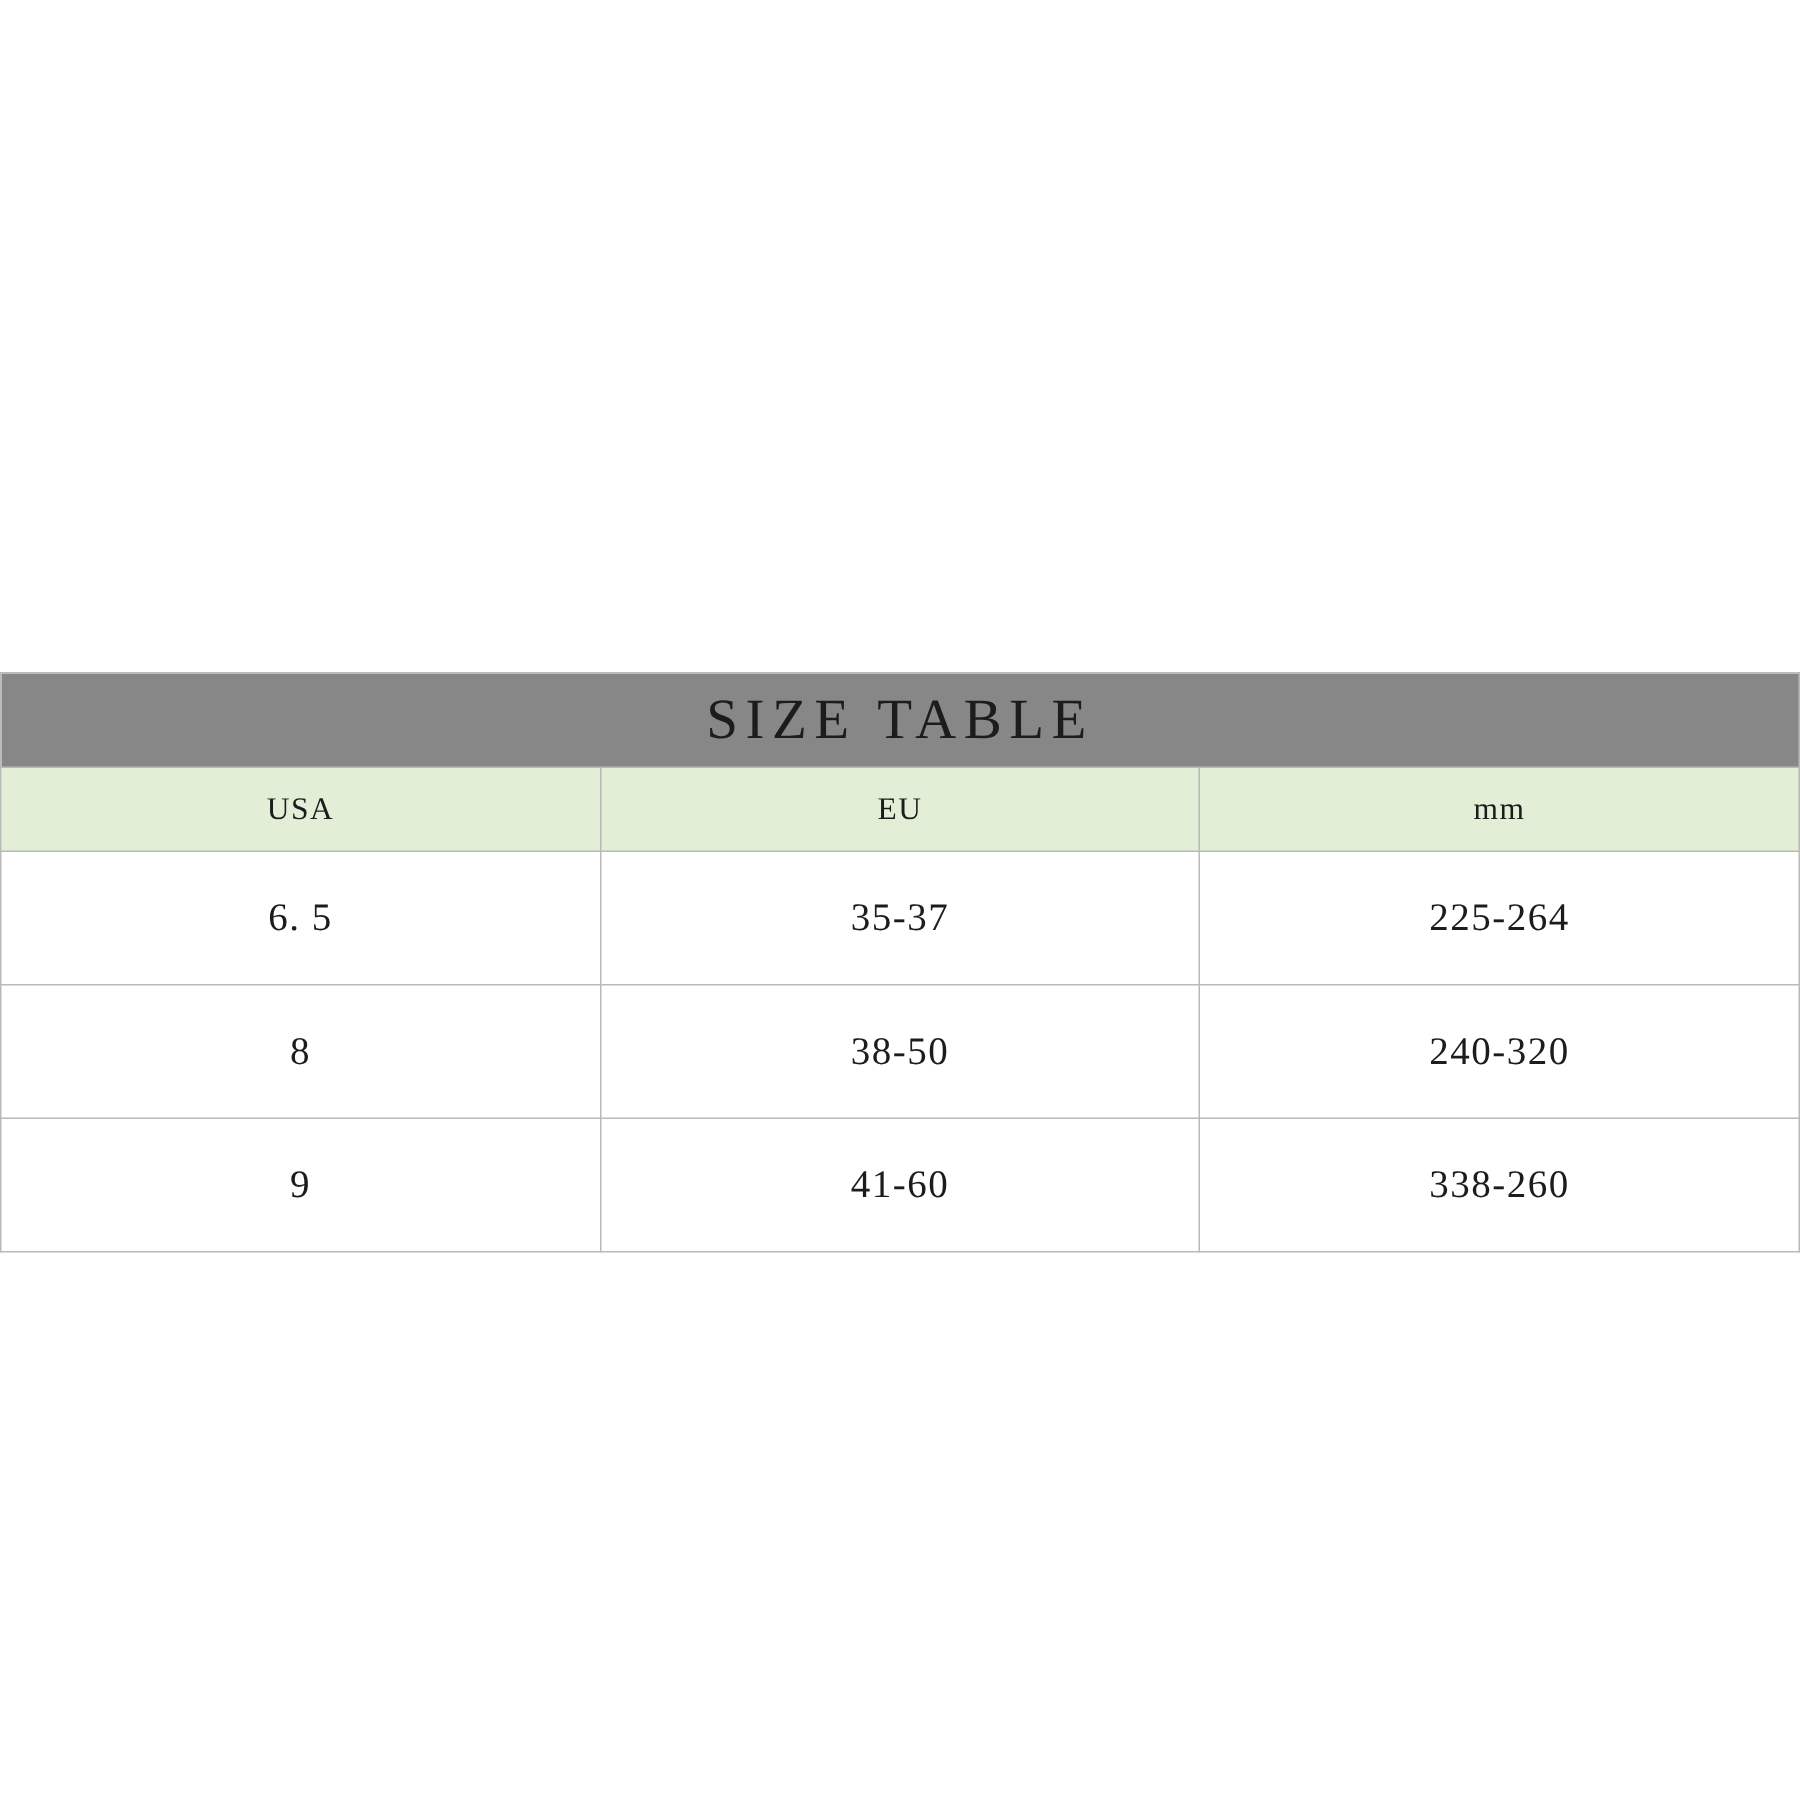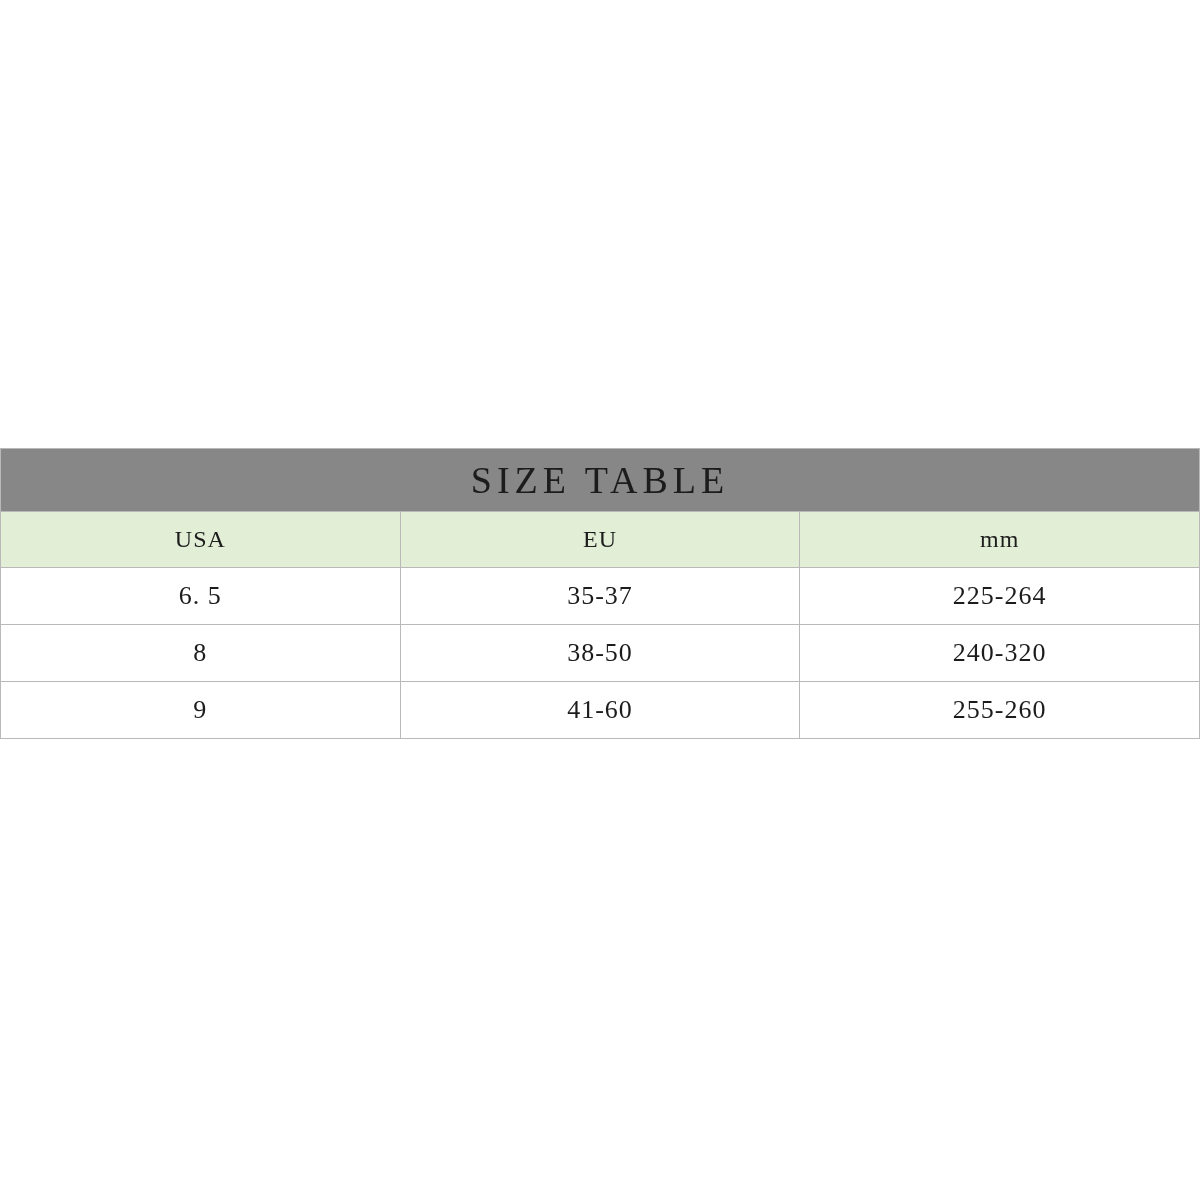--- a/index.html
+++ b/index.html
@@ -41,31 +41,31 @@
     background: #878787;
     border: 1px solid #878787;
     color: #ffffff;
     font-size: 38px;
     letter-spacing: 5px;
     height: 62px;
     padding: 0;
   }
   .head-row td {
     background: #e3eed7;
-    font-size: 24px;
+    font-size: 21px;
     height: 55px;
     padding: 0;
     font-weight: normal;
     letter-spacing: 1px;
   }
   .data-row td {
     background: #ffffff;
     font-size: 26px;
     height: 56px;
-    padding: 0;
+    padding: 16px;
     letter-spacing: 1px;
   }
   .col-1 { width: 400px; }
   .col-2 { width: 400px; }
   .col-3 { width: 400px; }
 </style>
 </head>
 <body>
 
 <div class="page">
@@ -87,19 +87,19 @@
           <td class="col-3">225-264</td>
         </tr>
         <tr class="data-row">
           <td class="col-1">8</td>
           <td class="col-2">38-50</td>
           <td class="col-3">240-320</td>
         </tr>
         <tr class="data-row">
           <td class="col-1">9</td>
           <td class="col-2">41-60</td>
-          <td class="col-3">255-260</td>
+          <td class="col-3">338-260</td>
         </tr>
       </tbody>
     </table>
   </div>
 
 </div>
 
 </body></html>

